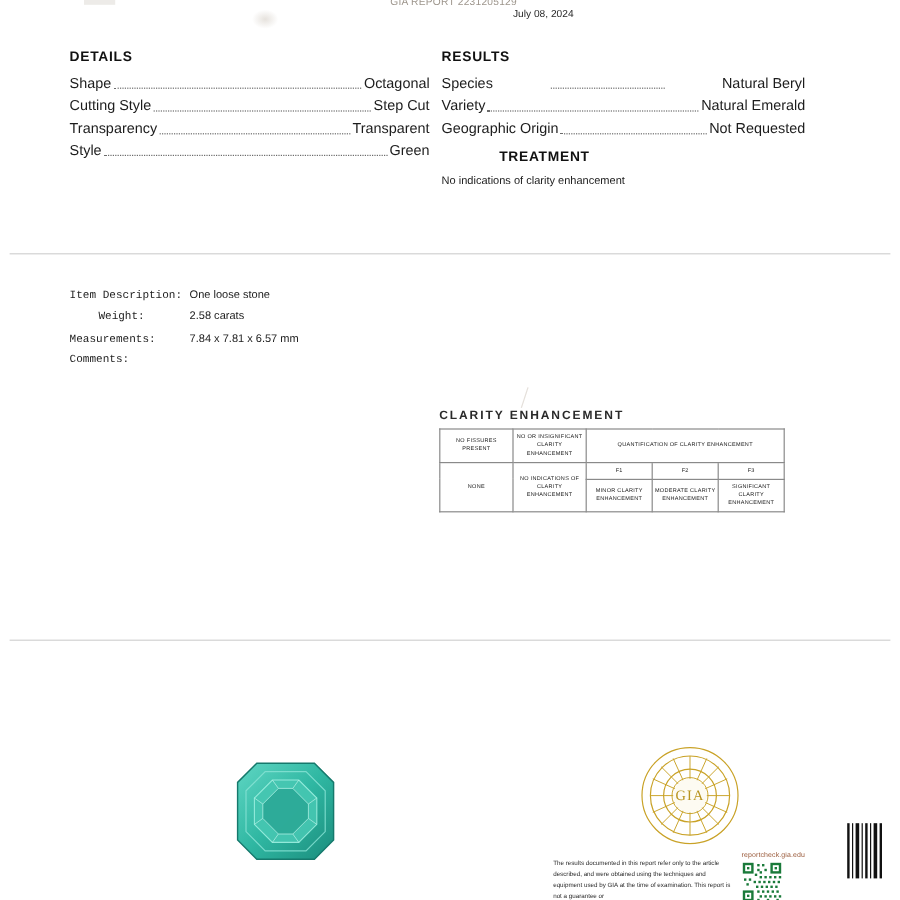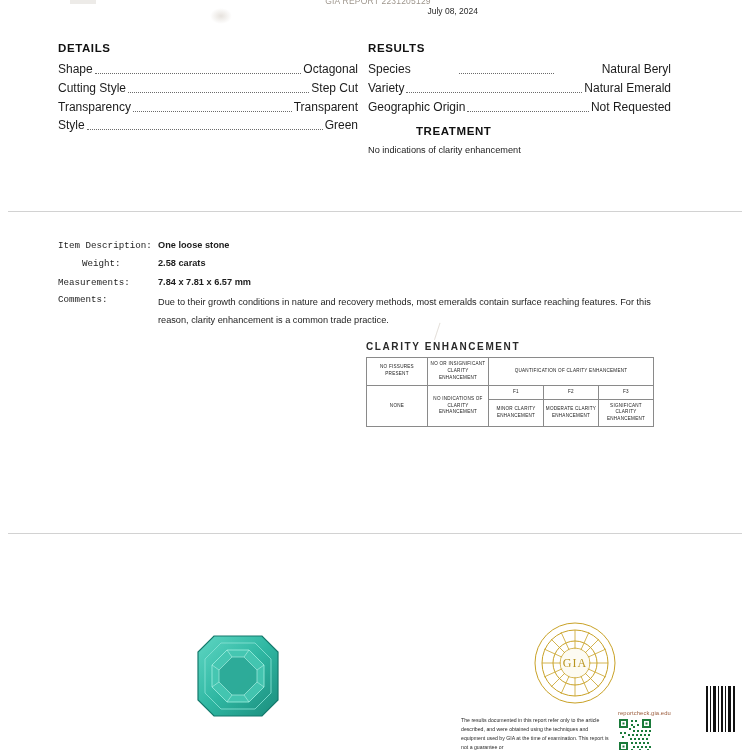--- a/index.html
+++ b/index.html
@@ -121,21 +121,21 @@
   #hr1 { top: 211px; }
   #hr2 { top: 533px; }
 
   
   .item-row {
     position: absolute;
     font-size: 9.2px;
     color: #1c1c1c;
   }
   .item-label { left: 58px; font-family: Liberation Mono, monospace; }
-  .item-value { left: 158px; font-weight: bold; }
+  .item-value { left: 158px; }
 
   #it-desc-l { top: 240px; }
   #it-desc-v { top: 240px; }
   #it-weight-l { top: 258px; margin-left: 24px; }
   #it-weight-v { top: 258px; }
   #it-meas-l { top: 277px; }
   #it-meas-v { top: 277px; }
   #it-comm-l { top: 294px; }
   .comments-value {
     position: absolute;
@@ -311,21 +311,20 @@
   <div class="item-row item-label" id="it-desc-l">Item Description:</div>
   <div class="item-row item-value" id="it-desc-v">One loose stone</div>
 
   <div class="item-row item-label" id="it-weight-l">Weight:</div>
   <div class="item-row item-value" id="it-weight-v">2.58 carats</div>
 
   <div class="item-row item-label" id="it-meas-l">Measurements:</div>
   <div class="item-row item-value" id="it-meas-v">7.84 x 7.81 x 6.57 mm</div>
 
   <div class="item-row item-label" id="it-comm-l">Comments:</div>
-  <div class="comments-value">Due to their growth conditions in nature and recovery methods, most emeralds contain surface reaching features. For this reason, clarity enhancement is a common trade practice.</div>
 
   <div class="ce-wrap">
     <div class="ce-scratch"></div>
     <div class="ce-title">CLARITY ENHANCEMENT</div>
     <table class="ce">
       <tbody>
           <tr>
         <td rowspan="1" style="width:58px">NO FISSURES PRESENT</td>
         <td rowspan="1" style="width:58px">NO OR INSIGNIFICANT CLARITY ENHANCEMENT</td>
         <td colspan="3">QUANTIFICATION OF CLARITY ENHANCEMENT</td>

